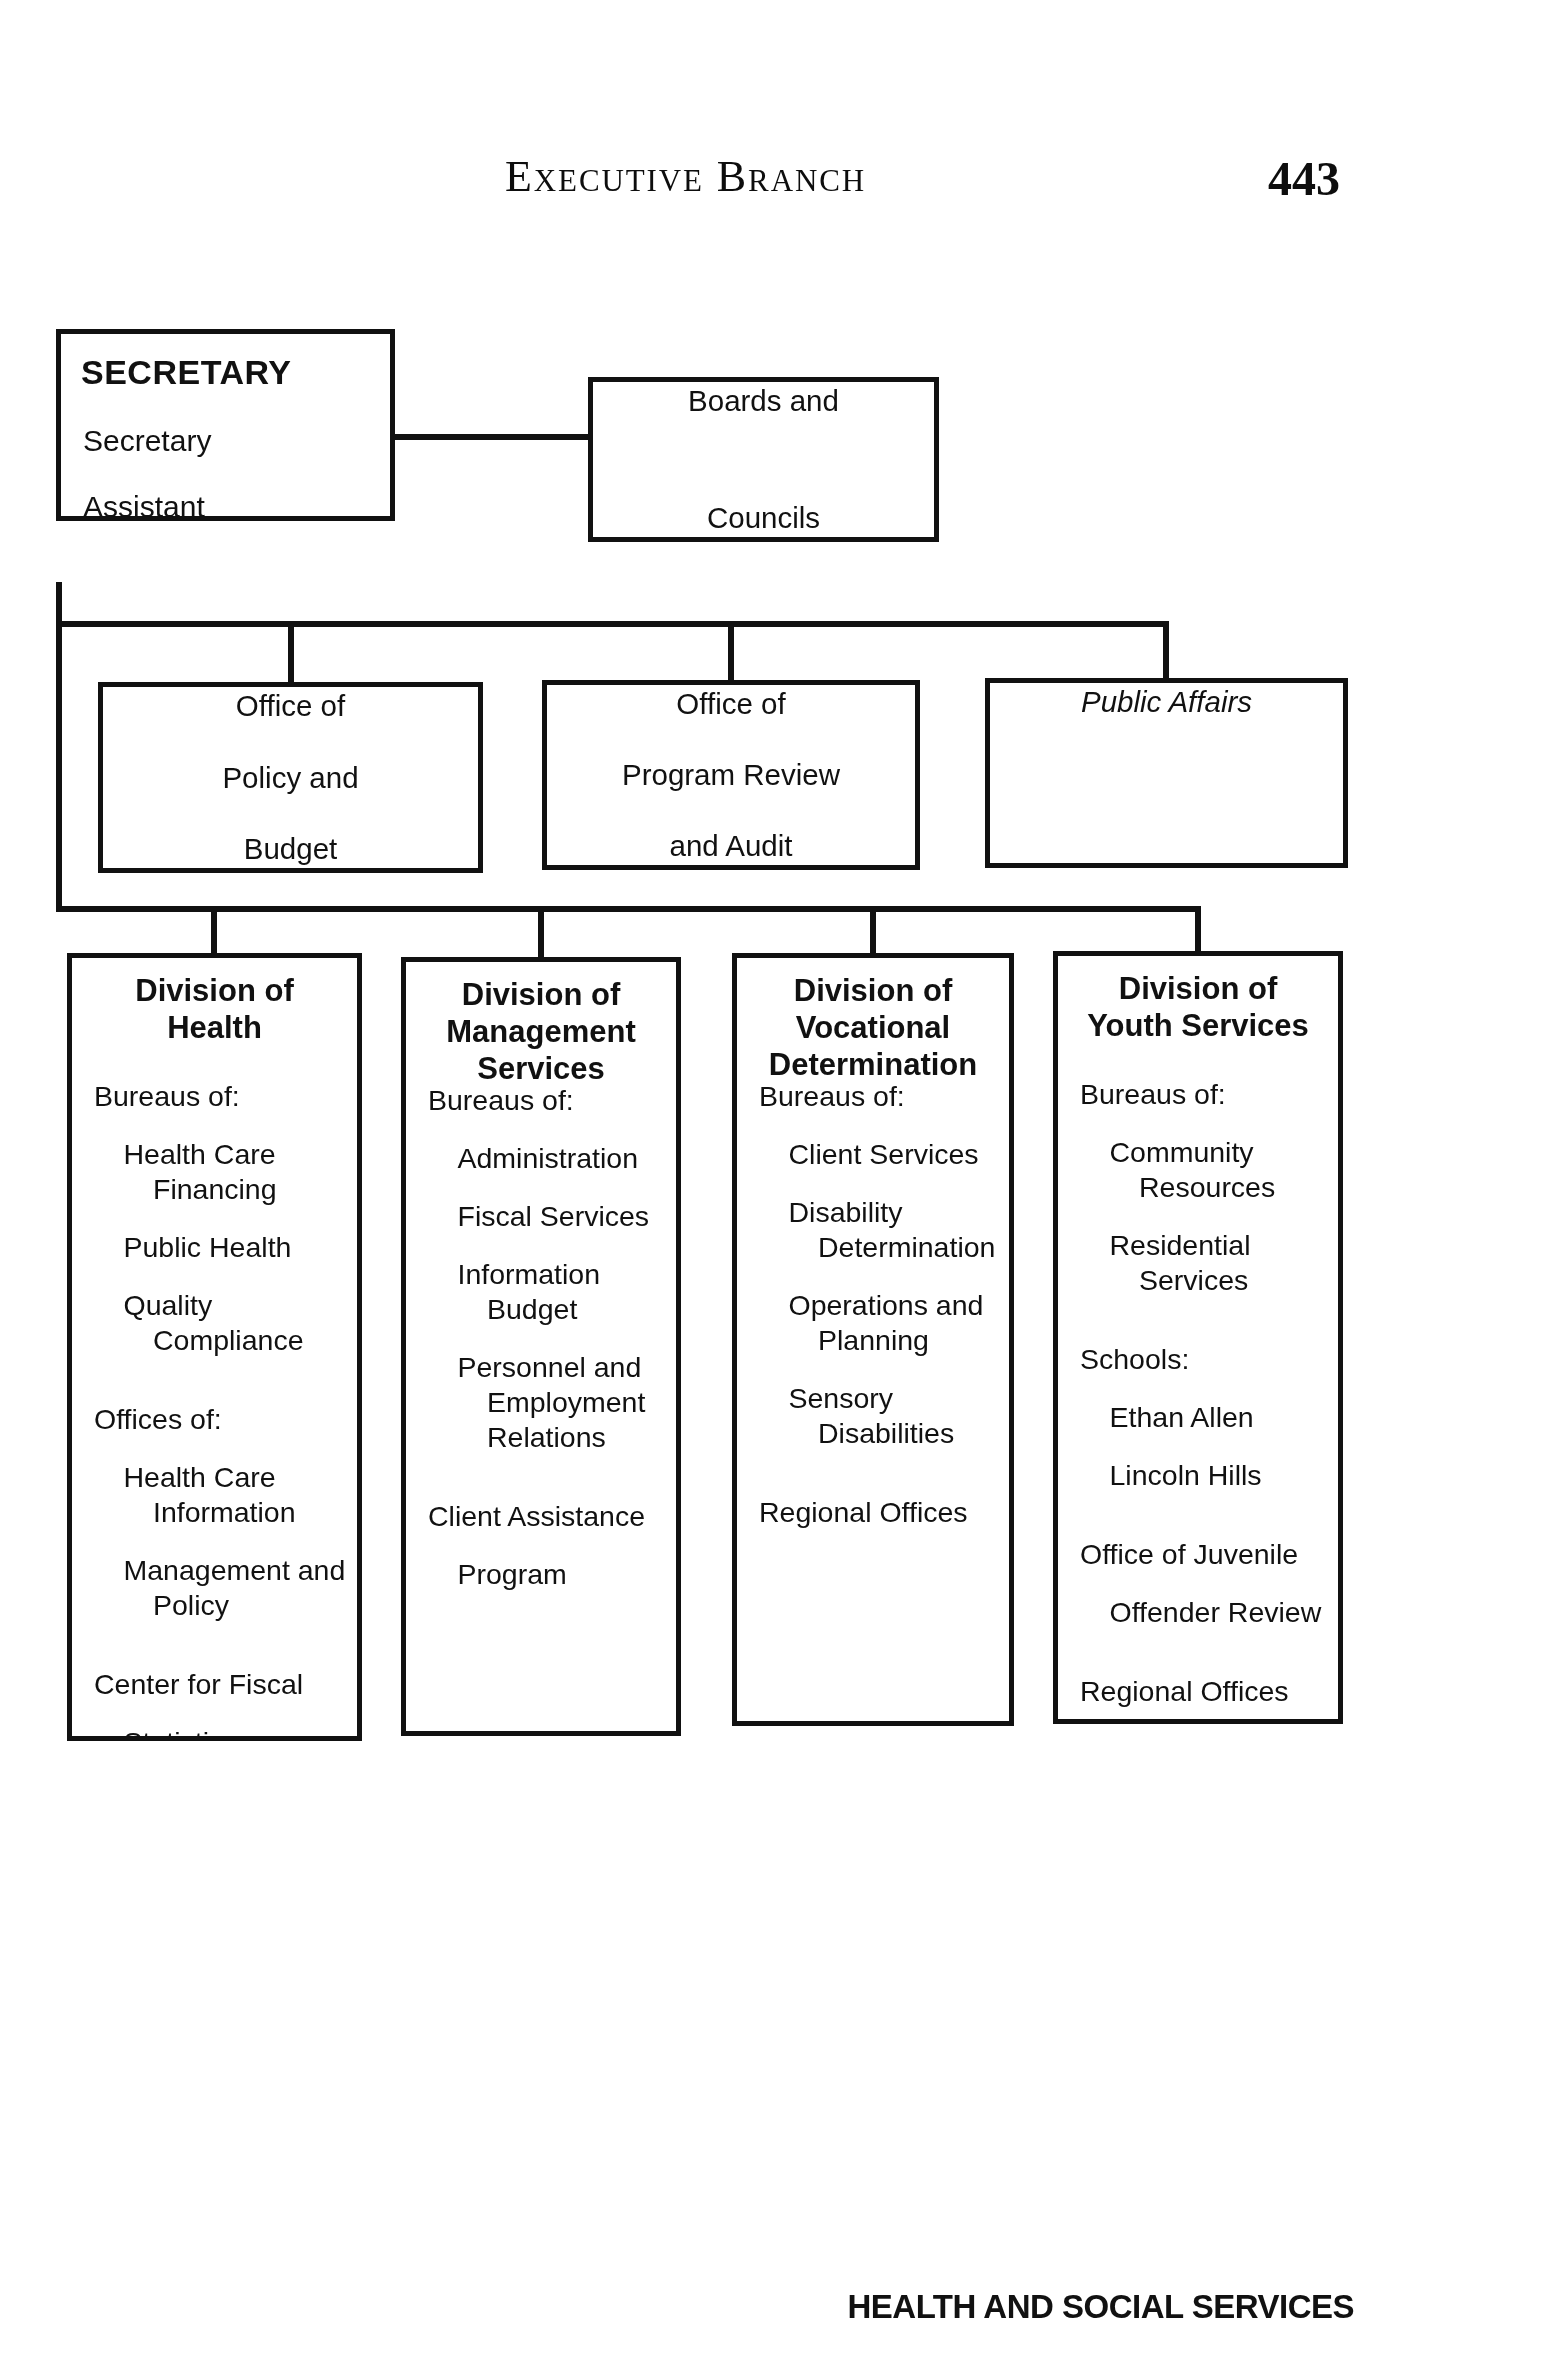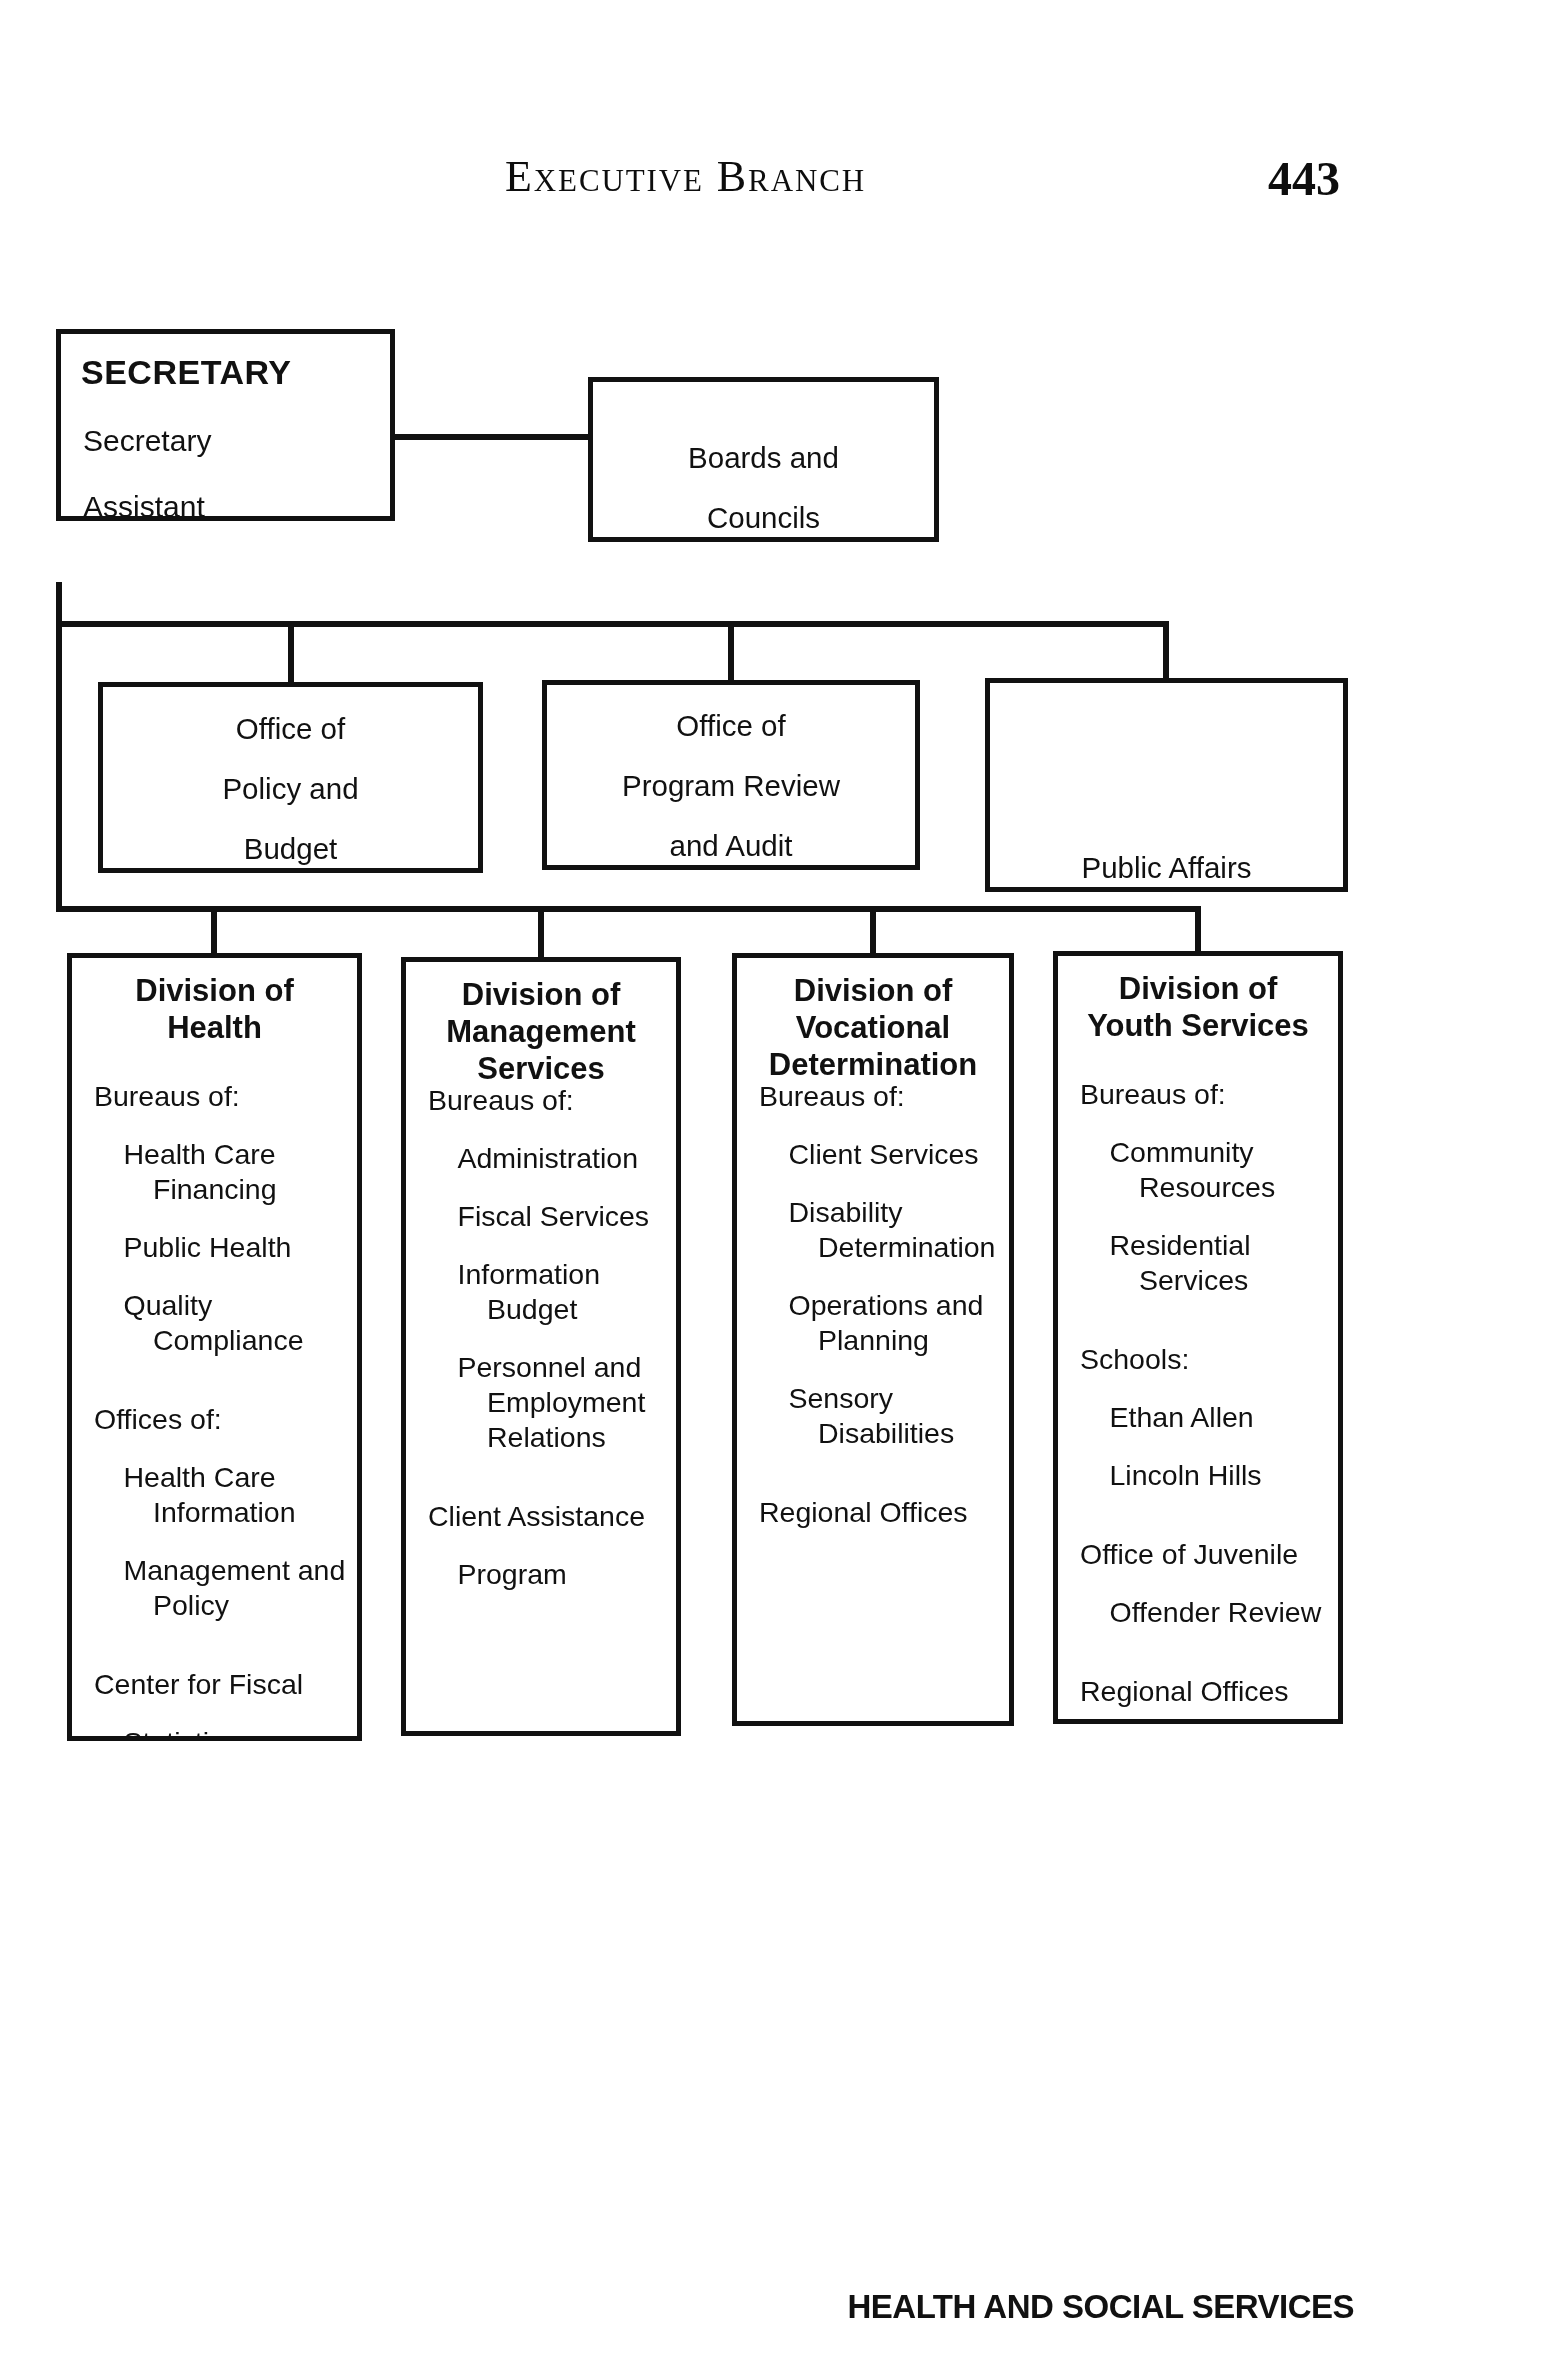--- a/index.html
+++ b/index.html
@@ -27,35 +27,35 @@
   }
   
   .obox{
     position:absolute;
     border:5.2px solid #111;
     background:#fff;
     box-sizing:border-box;
   }
   .centered{
     display:flex;flex-direction:column;
-    align-items:center;justify-content:flex-end;
+    align-items:center;justify-content:space-between;
     text-align:center;
     font-size:29.5px;line-height:38px;gap:22px;
   }
   .bline{white-space:nowrap;}
   
   .box-secretary{left:56px;top:329px;width:339px;height:192px;}
   .sec-title{position:absolute;left:20px;top:19px;font-size:34px;font-weight:bold;letter-spacing:0.5px;}
   .sec-l1{position:absolute;left:22px;top:90px;font-size:30px;}
   .sec-l2{position:absolute;left:22px;top:156px;font-size:30px;}
   
   .box-boards{left:588px;top:377px;width:351px;height:165px;}
   .box-policy{left:98px;top:682px;width:385px;height:191px;}
   .box-program{left:542px;top:680px;width:378px;height:190px;}
-  .box-public{left:985px;top:678px;width:363px;height:214px;}
+  .box-public{left:985px;top:678px;width:363px;height:190px;font-style:italic;}
   
   .box-div{overflow:hidden;}
   .box-health{left:67px;top:953px;width:295px;height:788px;}
   .box-mgmt{left:401px;top:957px;width:280px;height:779px;}
   .box-voc{left:732px;top:953px;width:282px;height:773px;}
   .box-youth{left:1053px;top:951px;width:290px;height:773px;}
   .div-title{
     position:absolute;left:0;top:14.3px;width:100%;
     text-align:center;font-weight:bold;
     font-size:31px;line-height:37px;

